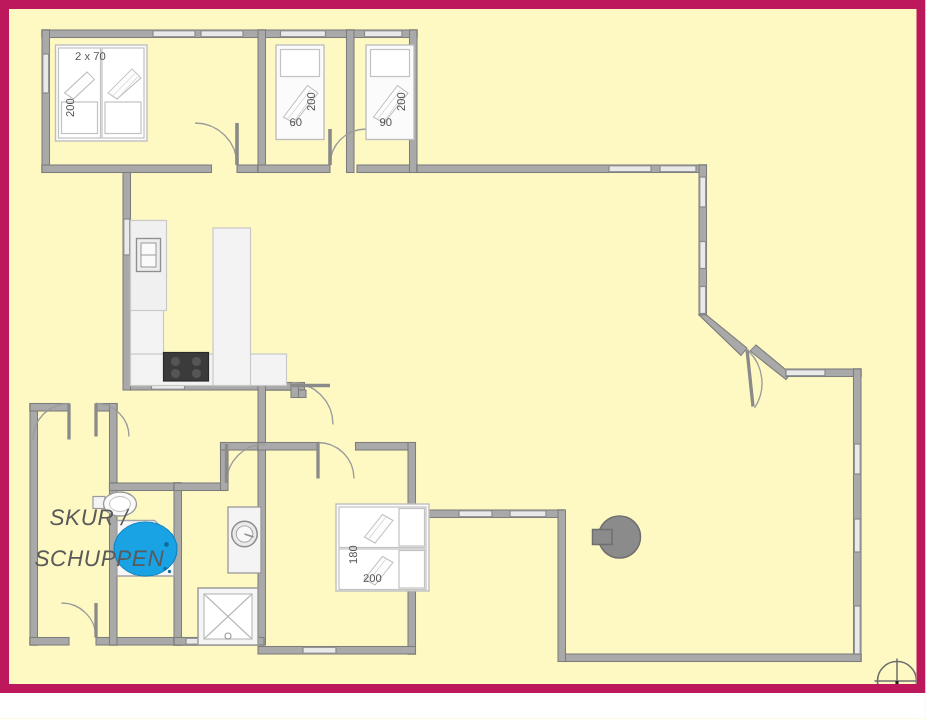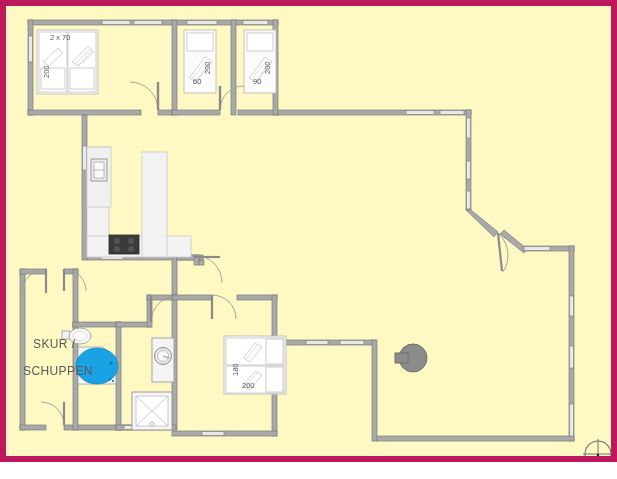--- a/index.html
+++ b/index.html
@@ -13,21 +13,21 @@
     overflow:hidden;
   }
   #plan-svg{position:absolute;left:0;top:0;width:617px;height:479px;display:block;}
   .lbl{
     position:absolute;
     font-family:"Liberation Sans", sans-serif;
     color:#4a4a4a;
     white-space:nowrap;
     -webkit-user-select:none;user-select:none;
   }
-  .lbl-room{font-size:12px;letter-spacing:.4px;color:#5a5a5a;}
+  .lbl-room{font-size:15px;letter-spacing:.4px;color:#5a5a5a;font-style:italic;}
   .lbl-dim{font-size:7.5px;color:#555;}
   .lbl-compass{font-size:10px;font-weight:bold;color:#222;}
   .rot90{transform:rotate(-90deg);transform-origin:left top;}
 </style>
 </head>
 <body>
 
 <div id="plan-root">
 
   <svg id="plan-svg" viewBox="0 0 617 479" xmlns="http://www.w3.org/2000/svg">

